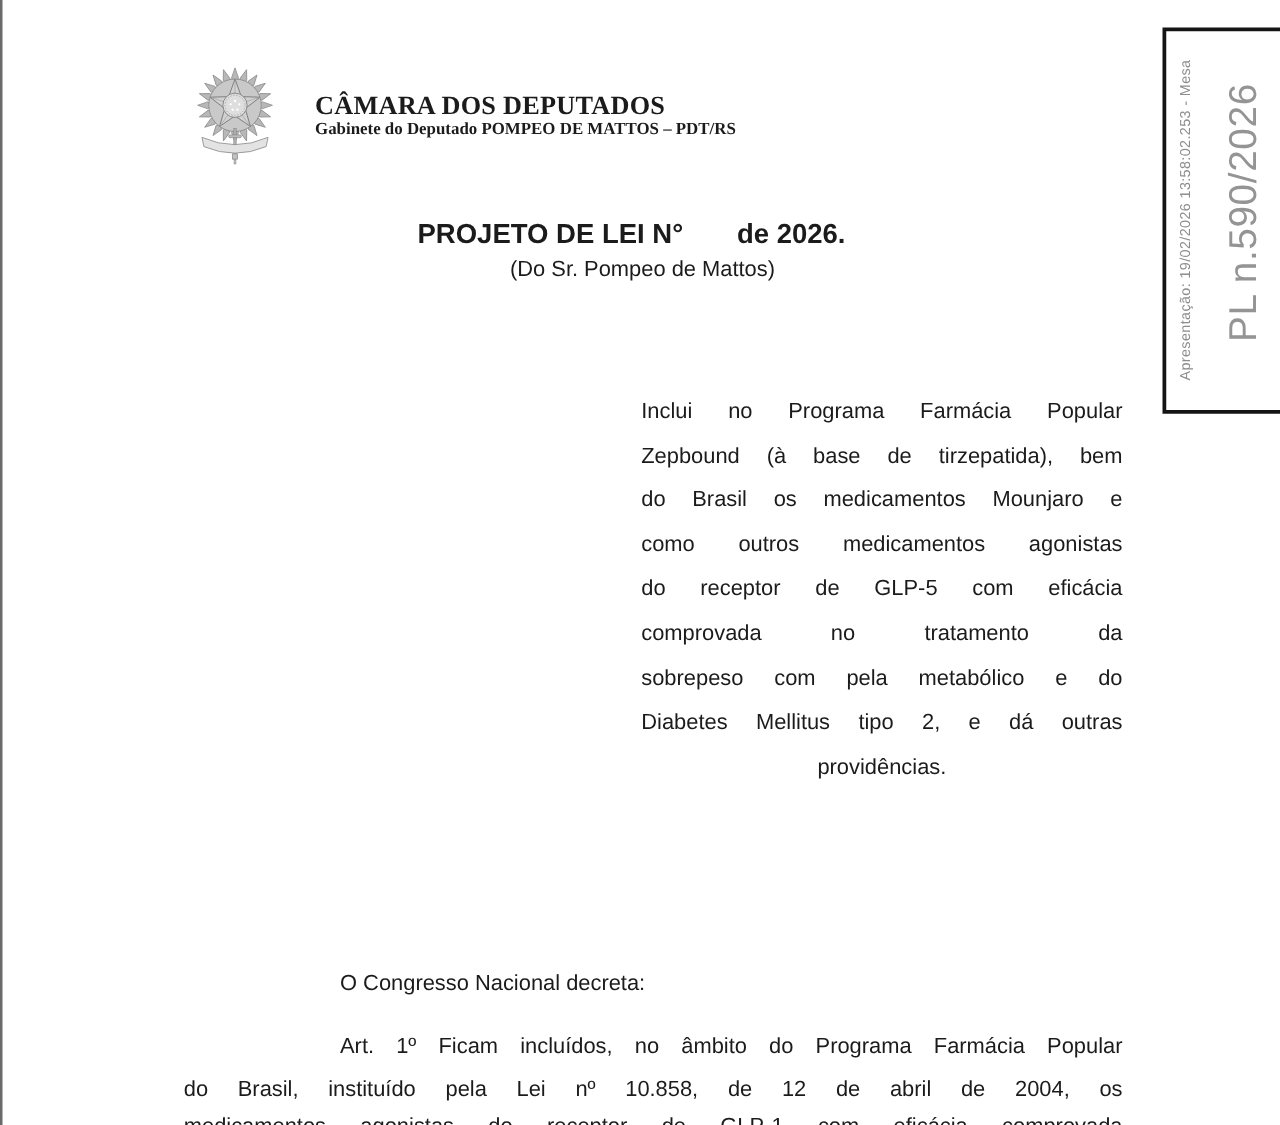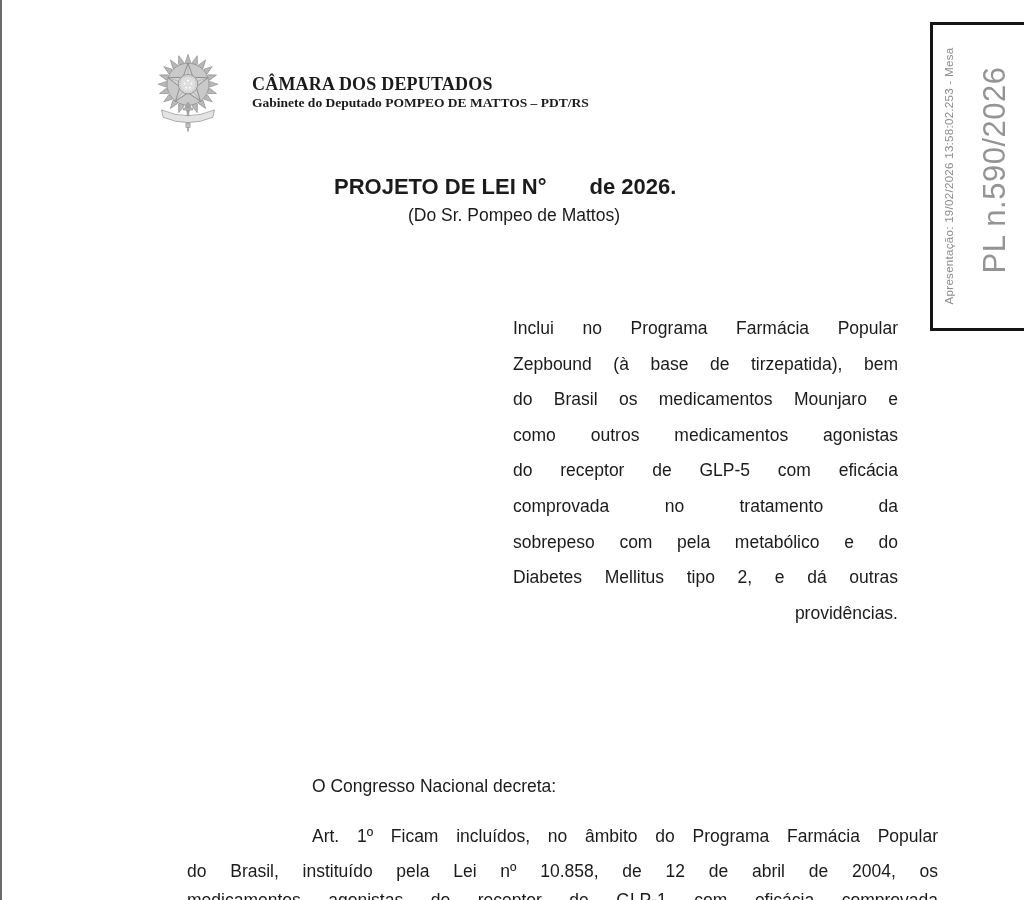--- a/index.html
+++ b/index.html
@@ -5,40 +5,40 @@
   html,body{margin:0;padding:0;background:#ffffff;}
   body{width:1024px;height:900px;overflow:hidden;position:relative;
        font-family:"Liberation Sans","DejaVu Sans",sans-serif;color:#1b1b1b;}
   .page{position:absolute;left:0;top:0;width:1024px;height:900px;background:#fff;
         border-left:2px solid #6b6b6b;overflow:hidden;}
 
   
   .emblem{position:absolute;left:147px;top:50px;width:78px;height:84px;}
   .org-name{position:absolute;left:250px;top:73px;
             font-family:"Liberation Serif","DejaVu Serif",serif;
-            font-weight:bold;font-size:18px;line-height:22px;letter-spacing:.2px;}
+            font-weight:bold;font-size:21px;line-height:22px;letter-spacing:.2px;}
   .office-name{position:absolute;left:250px;top:95px;
             font-family:"Liberation Serif","DejaVu Serif",serif;
             font-weight:bold;font-size:13.5px;line-height:16px;}
 
   
   .doc-title{position:absolute;left:332px;top:175px;white-space:nowrap;
              font-weight:bold;font-size:22px;line-height:24px;}
   .doc-title .gap{display:inline-block;width:43px;}
   .doc-author{position:absolute;left:0;top:205px;width:1024px;text-align:center;
               font-size:17.5px;line-height:21px;}
 
   
   .ementa{position:absolute;left:511px;top:311px;width:385px;
           font-size:17.5px;line-height:35.6px;}
   .jline{text-align:justify;text-align-last:justify;}
-  .jlast{text-align:right;}
+  .jlast{text-align:center;}
 
   
-  .bline{position:absolute;left:145px;width:751px;font-size:17.5px;line-height:21px;margin-left:40px;}
+  .bline{position:absolute;left:145px;width:751px;font-size:17.5px;line-height:21px;}
   .indent{padding-left:125px;box-sizing:border-box;}
   .decree{top:776px;}
   .art1-l1{top:826px;}
   .art1-l2{top:861px;}
   .art1-l3{top:890px;}
 
   
   .stamp-box{position:absolute;left:928px;top:22px;width:134px;height:309px;
              border:3px solid #151515;box-sizing:border-box;background:#fff;}
   .stamp-small{position:absolute;left:947px;top:176px;white-space:nowrap;

